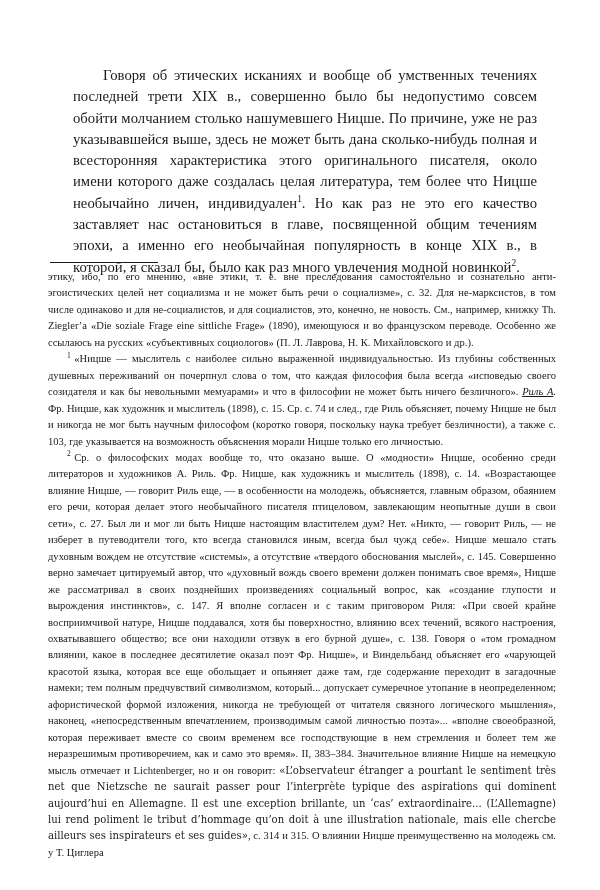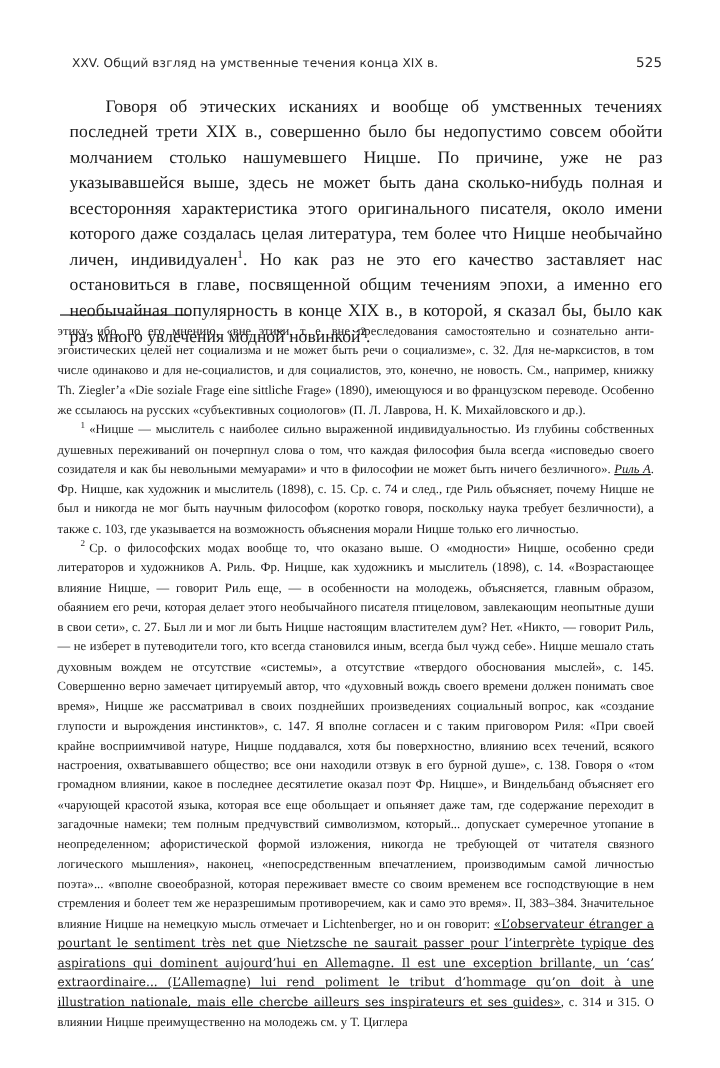--- a/index.html
+++ b/index.html
@@ -43,39 +43,39 @@
     letter-spacing: 0.2px;
   }
 
   
   .body-block {
     margin-top: 19px;
     margin-left: 10px;
     margin-right: 6px;
   }
   .body-par {
-    margin: 0;
+    margin: 15px;
     font-size: 14.7px;
     line-height: 21.3px;
     text-align: justify;
     text-indent: 30px;
     hyphens: manual;
     word-spacing: 0.1px;
   }
   .body-par sup {
     font-size: 9.4px;
     vertical-align: super;
     line-height: 0;
   }
 
   
   .footnote-area {
     position: absolute;
     left: 48px;
-    right: 55px;
+    right: 44px;
     top: 262px;
   }
   .fn-rule {
     width: 108px;
     height: 0;
     border-top: 1.1px solid #1d1d1d;
     margin: 0 0 6px 2px;
   }
   .fn-par {
     margin: 0;
@@ -95,32 +95,27 @@
     margin-right: 3.5px;
   }
   .fn-par i,
   .fn-par .italic {
     font-style: italic;
     text-decoration: underline;
   }
   .fr {
     font-family: "DejaVu Serif", "Liberation Serif", serif;
     font-size: 10.1px;
-    text-decoration: underline;
   }
 </style>
 </head>
 <body>
 
 <div class="page">
 
-  <div class="running-head">
-    <span class="chapter-title">XXV. Общий взгляд на умственные течения конца XIX в.</span>
-    <span class="folio">525</span>
-  </div>
 
   <div class="body-block">
     <p class="body-par"><span>Говоря об этических исканиях и вообще об умственных течениях последней трети XIX в., совершенно было бы недопустимо совсем обойти молчанием столько нашумевшего Ницше. По причине, уже не раз указывавшейся выше, здесь не может быть дана сколько-нибудь полная и всесторонняя характеристика этого оригинального писателя, около имени которого даже создалась целая литература, тем более что Ницше необычайно личен, индивидуален</span><sup>1</sup><span>. Но как раз не это его качество заставляет нас остановиться в главе, посвященной общим течениям эпохи, а именно его необычайная популярность в конце XIX в., в которой, я сказал бы, было как раз много увлечения модной новинкой</span><sup>2</sup><span>.</span></p>
   </div>
 
   <div class="footnote-area">
 
     <div class="fn-rule"></div>
 
     <p class="fn-par">этику, ибо, по его мнению, «вне этики, т. е. вне преследования самостоятельно и сознательно анти-эгоистических целей нет социализма и не может быть речи о социализме», с. 32. Для не-марксистов, в том числе одинаково и для не-социалистов, и для социалистов, это, конечно, не новость. См., например, книжку Th. Ziegler’a «Die soziale Frage eine sittliche Frage» (1890), имеющуюся и во французском переводе. Особенно же ссылаюсь на русских «субъективных социологов» (П. Л. Лаврова, Н. К. Михайловского и др.).</p>

